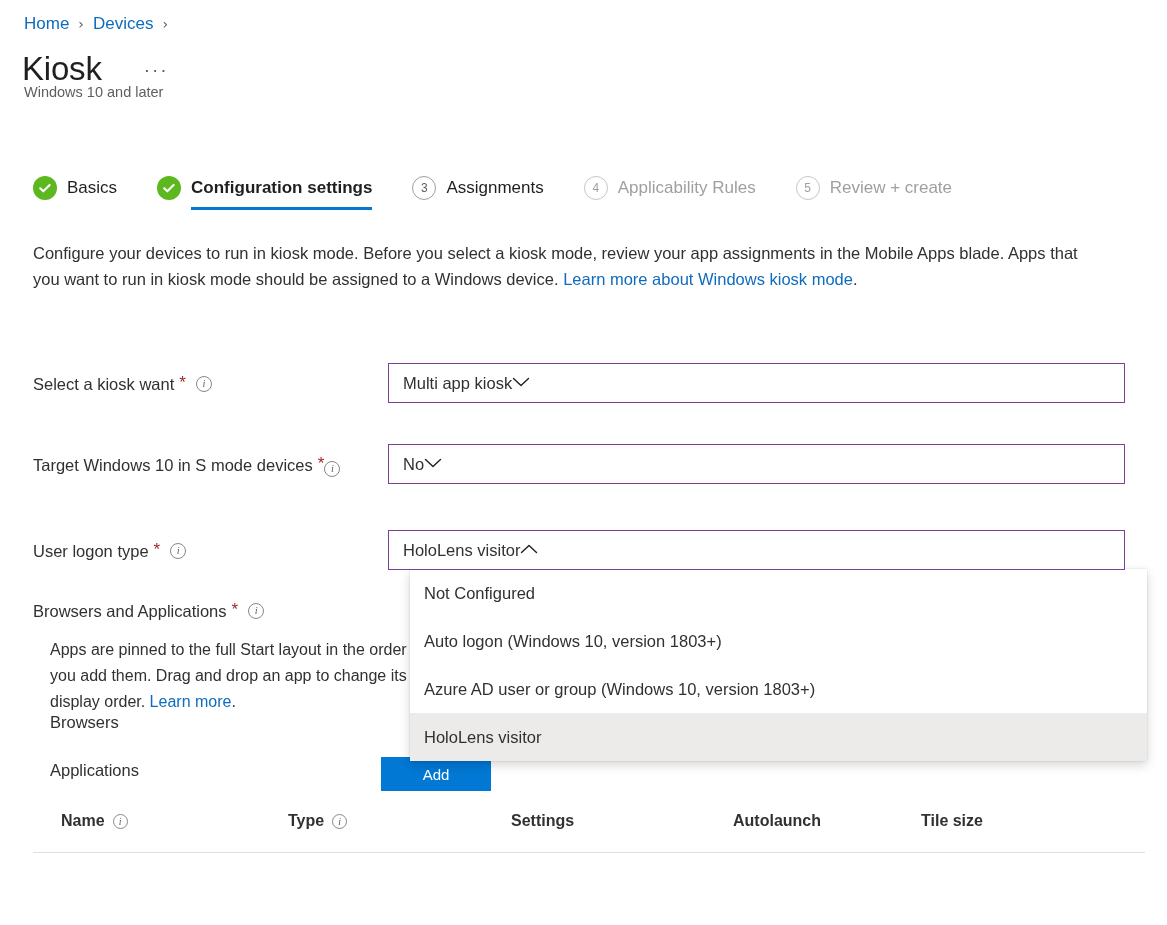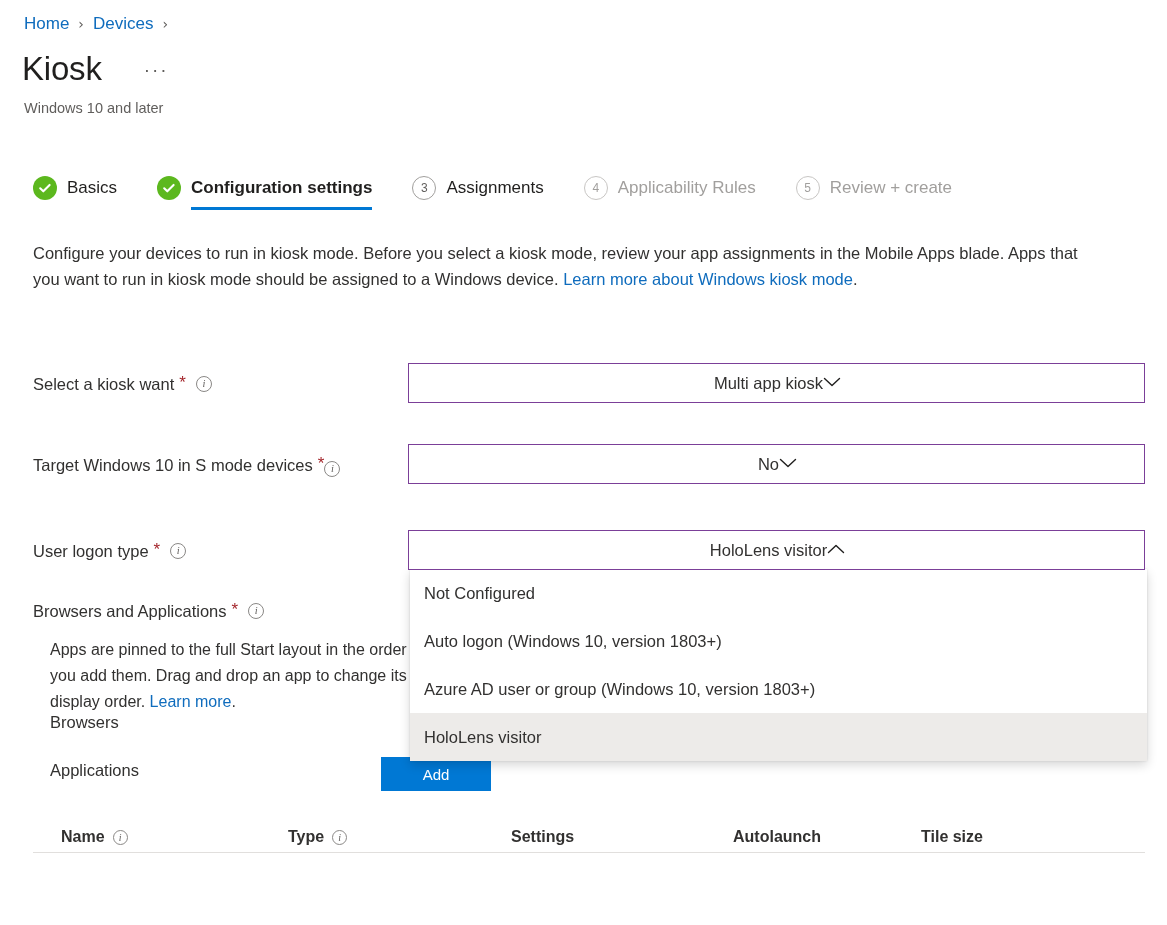--- a/index.html
+++ b/index.html
@@ -34,21 +34,21 @@
   .page-title {
     font-size: 33px; font-weight: 400; color: #201f1e;
     letter-spacing: -.2px; line-height: 1;
   }
   .ellipsis-btn {
     margin-left: 22px; color: #605e5c; font-size: 19px;
     letter-spacing: 2px; cursor: pointer;
     position: relative; top: -4px;
   }
   .subtitle {
-    position: absolute; left: 24px; top: 100px;
+    position: absolute; left: 24px; top: 84px;
     font-size: 14.5px; color: #605e5c;
   }
 
   
   .steps {
     position: absolute; left: 33px; top: 176px;
     display: flex; align-items: center;
   }
   .step {
     display: flex; align-items: center;
@@ -97,24 +97,24 @@
   .info-icon {
     display: inline-flex; align-items: center; justify-content: center;
     width: 16px; height: 16px; border-radius: 50%;
     border: 1.2px solid #8a8886; color: #605e5c;
     font-size: 10.5px; font-family: "Liberation Serif", serif;
     font-style: italic; margin-left: 10px; cursor: pointer;
     position: relative; top: 4px; flex: none;
   }
 
   .combo {
-    position: absolute; left: 408px; width: 737px; height: 40px;
+    position: absolute; left: 388px; width: 737px; height: 40px;
     border: 1px solid #8a2be2; border-color: #7b3f98;
     background: #ffffff;
-    display: flex; align-items: center; justify-content: center;
+    display: flex; align-items: center; justify-content: flex-start;
     padding: 0 12px 0 14px; cursor: pointer;
   }
   .combo-value { font-size: 16.5px; color: #323130; }
   .chev { flex: none; display: block; }
 
   
   .dropdown {
     position: absolute; left: 410px; top: 569px;
     width: 737px;
     background: #ffffff;
@@ -146,21 +146,21 @@
     display: flex; align-items: center; justify-content: center;
     cursor: pointer; z-index: 10;
   }
 
   
   .table-head {
     position: absolute; left: 33px; top: 812px;
     width: 1112px; height: 36px;
   }
   .th {
-    position: absolute; top: 16px;
+    position: absolute; top: 0;
     font-size: 16px; font-weight: bold; color: #323130;
     display: flex; align-items: center; text-align: center;
   }
   .th .info-icon {
     top: 0; font-weight: normal;
     width: 15px; height: 15px; font-size: 10px; margin-left: 8px;
   }
   .table-divider {
     position: absolute; left: 33px; top: 852px;
     width: 1112px; height: 1px; background: #e1dfdd;

